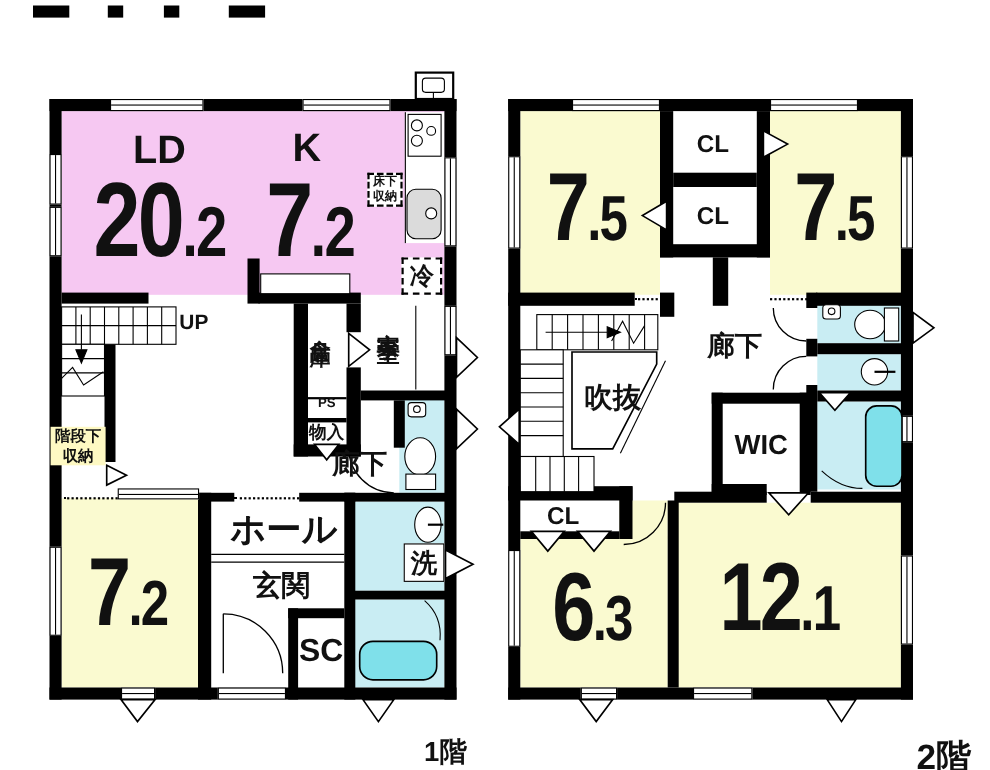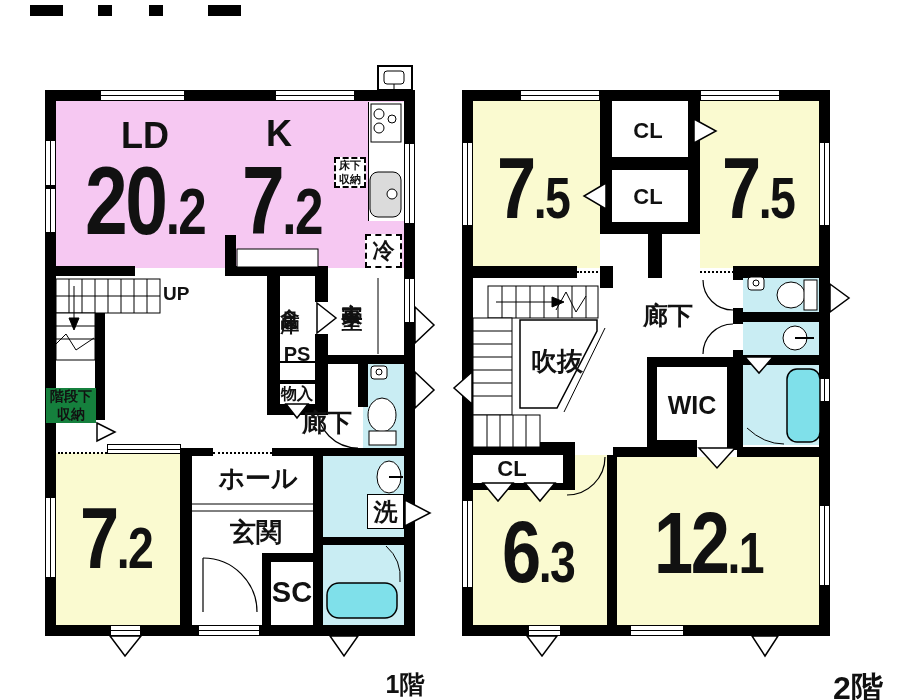--- a/index.html
+++ b/index.html
@@ -16,21 +16,21 @@
   .win-v{background-color:#fff;border:1px solid #000;background-image:linear-gradient(#000,#000);
          background-size:1px 100%;background-position:center;background-repeat:no-repeat}
   .dot-h{border-top:2px dotted #000;height:0}
   .dash-box{border:2px dashed #000;background:#fff;display:flex;align-items:center;justify-content:center;
             font-weight:bold;color:#111;text-align:center;white-space:normal;line-height:1.2}
   .box{border:1.5px solid #000;background:#fff;display:flex;align-items:center;justify-content:center;
        font-weight:bold;color:#111}
   .lbl{font-weight:bold;color:#111;white-space:nowrap;line-height:1}
   .ctr{transform:translateX(-50%)}
   .lbl-v{writing-mode:vertical-rl;text-orientation:upright;white-space:normal;line-height:1;letter-spacing:3px}
-  .wrapbox{white-space:normal;text-align:center;line-height:1.25;background:#15803d}
+  .wrapbox{white-space:normal;text-align:center;line-height:1.25;background:#fef9c3}
   .num{display:flex;align-items:baseline;font-weight:bold;color:#111;transform:scale(.8,1);transform-origin:left top}
   .num .main{line-height:.92;letter-spacing:-3px}
   .num .dec{line-height:.92;letter-spacing:-2px}
   .watermark{color:#e3e3e3;text-shadow:0 0 1px #9f9f9f,0 0 1px #9f9f9f;font-weight:bold;letter-spacing:2px}
   svg{position:absolute;left:0;top:0}
 </style>
 </head>
 <body>
 
 <div class="canvas">
@@ -281,29 +281,29 @@
   </div>
   <div class="dash-box" style="left:334px;top:157px;width:32px;height:31px;font-size:11px">
     <span>床下収納</span>
   </div>
   <div class="dash-box" style="left:365px;top:234px;width:37px;height:34px;font-size:22px">
     <span>冷</span>
   </div>
   <div class="lbl" style="left:163px;top:284px;font-size:19px">UP</div>
   <div class="lbl lbl-v" style="left:281px;top:293px;font-size:19px">食品庫</div>
   <div class="lbl lbl-v" style="left:342px;top:286px;font-size:21px">家事室</div>
-  <div class="lbl ctr" style="left:297px;top:344px;font-size:20px">PS</div>
+  <div class="lbl ctr" style="left:297px;top:360px;font-size:12px">PS</div>
   <div class="lbl ctr" style="left:297px;top:386px;font-size:16px">物入</div>
   <div class="lbl ctr" style="left:327px;top:410px;font-size:25px">廊下</div>
   <div class="lbl wrapbox" style="left:46px;top:388px;width:50px;font-size:14px">階段下収納</div>
   <div class="num" style="left:80px;top:498px">
     <span class="main" style="font-size:88px">7</span>
       <span class="dec" style="font-size:58px">.2</span>
   </div>
-  <div class="lbl ctr" style="left:258px;top:465px;font-size:26px">ホール</div>
+  <div class="lbl ctr" style="left:258px;top:465px;font-size:32px">ホール</div>
   <div class="lbl ctr" style="left:256px;top:519px;font-size:26px">玄関</div>
   <div class="lbl ctr" style="left:292px;top:578px;font-size:29px">SC</div>
   <div class="box" style="left:367px;top:494px;width:37px;height:35px;font-size:24px">
     <span>洗</span>
   </div>
   <div class="lbl ctr" style="left:405px;top:672px;font-size:25px">1階</div>
 
   <div class="num" style="left:497px;top:148px">
     <span class="main" style="font-size:88px">7</span>
       <span class="dec" style="font-size:58px">.5</span>

